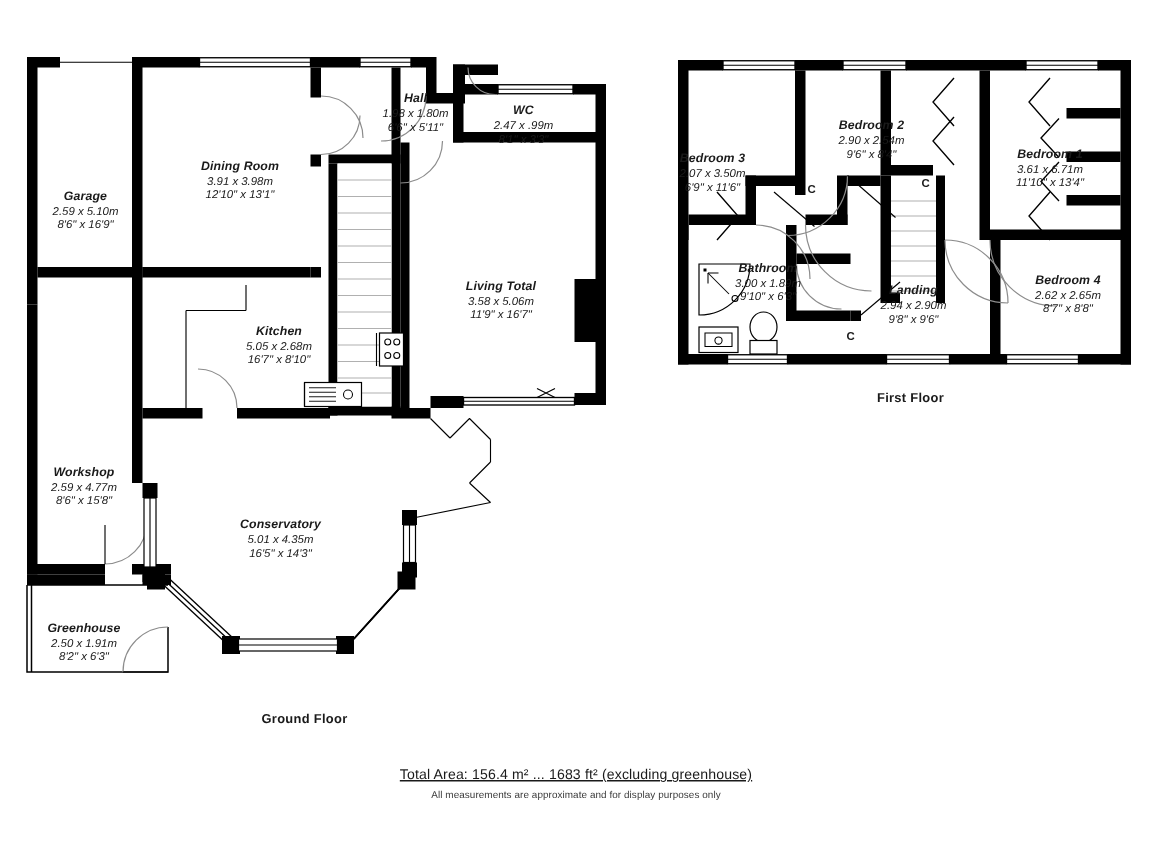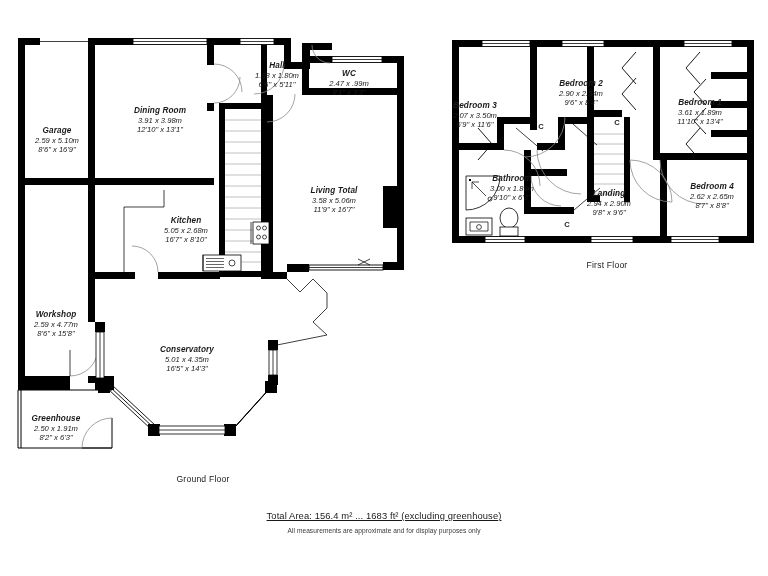--- a/index.html
+++ b/index.html
@@ -14,21 +14,21 @@
 
   
   .lbl{position:absolute;text-align:center;line-height:1.22;white-space:nowrap;font-style:italic;}
   .lbl .nm{font-size:8.2px;font-weight:bold;letter-spacing:.1px;display:block;}
   .lbl .d1,.lbl .d2{font-size:7.6px;font-weight:normal;display:block;}
   .lbl.ctr{transform:translateX(-50%);}
 
   .closet{position:absolute;font-size:7.6px;font-weight:bold;text-align:center;
           transform:translate(-50%,-50%);}
 
-  .floorname{position:absolute;font-size:8.6px;font-weight:normal;
+  .floorname{position:absolute;font-size:8.6px;font-weight:bold;
              text-align:right;transform:translateX(-50%);letter-spacing:.2px;}
 
   .total{position:absolute;left:384px;top:510px;transform:translateX(-50%);
          font-size:9.4px;white-space:nowrap;letter-spacing:.1px;text-decoration:underline;}
   .disc{position:absolute;left:384px;top:527px;transform:translateX(-50%);
         font-size:6.6px;color:#3a3a3a;white-space:nowrap;letter-spacing:.05px;}
 </style>
 </head>
 <body>
 
@@ -430,21 +430,21 @@
 </div>
 
 <div class="lbl ctr" style="left:581px;top:79px;">
   <span class="nm">Bedroom 2</span>
   <span class="d1">2.90 x 2.54m</span>
   <span class="d2">9'6" x 8'4"</span>
 </div>
 
 <div class="lbl ctr" style="left:700px;top:98px;">
   <span class="nm">Bedroom 1</span>
-  <span class="d1">3.61 x 1.89m</span>
+  <span class="d1">3.61 x 6.71m</span>
   <span class="d2">11'10" x 13'4"</span>
 </div>
 
 <div class="lbl ctr" style="left:712px;top:182px;">
   <span class="nm">Bedroom 4</span>
   <span class="d1">2.62 x 2.65m</span>
   <span class="d2">8'7" x 8'8"</span>
 </div>
 
 <div class="lbl ctr" style="left:512px;top:174px;">

